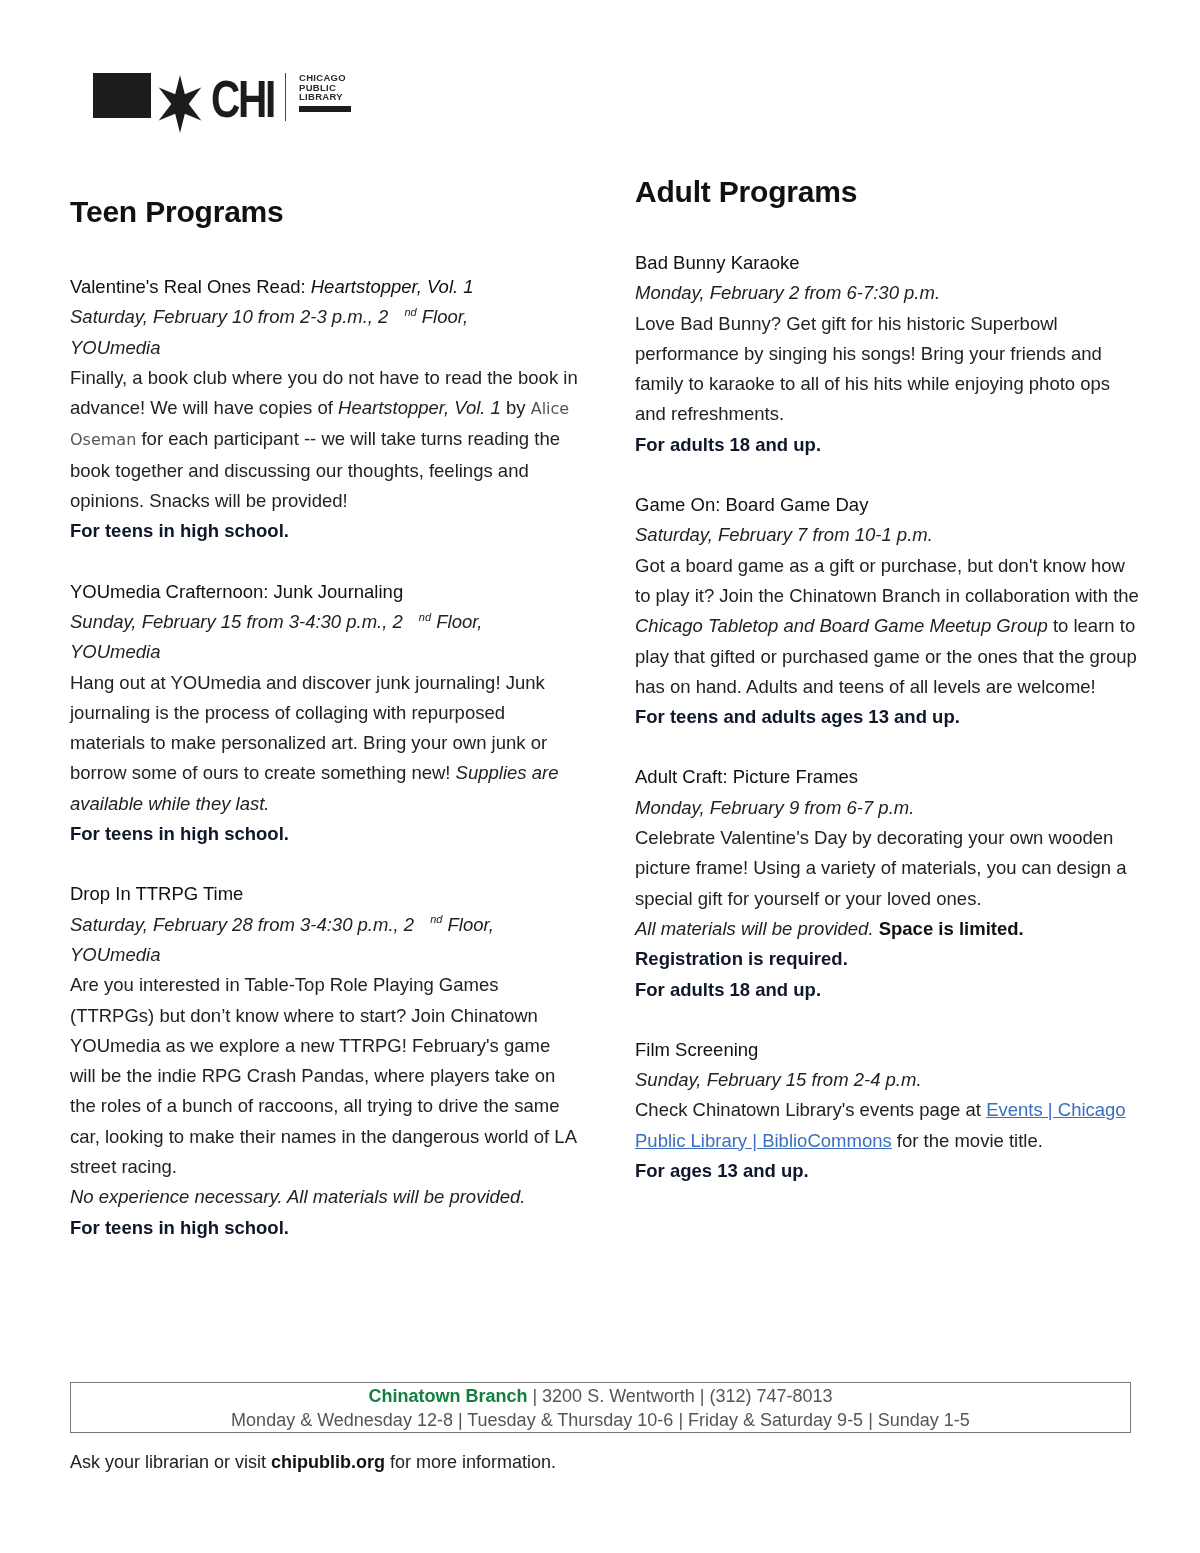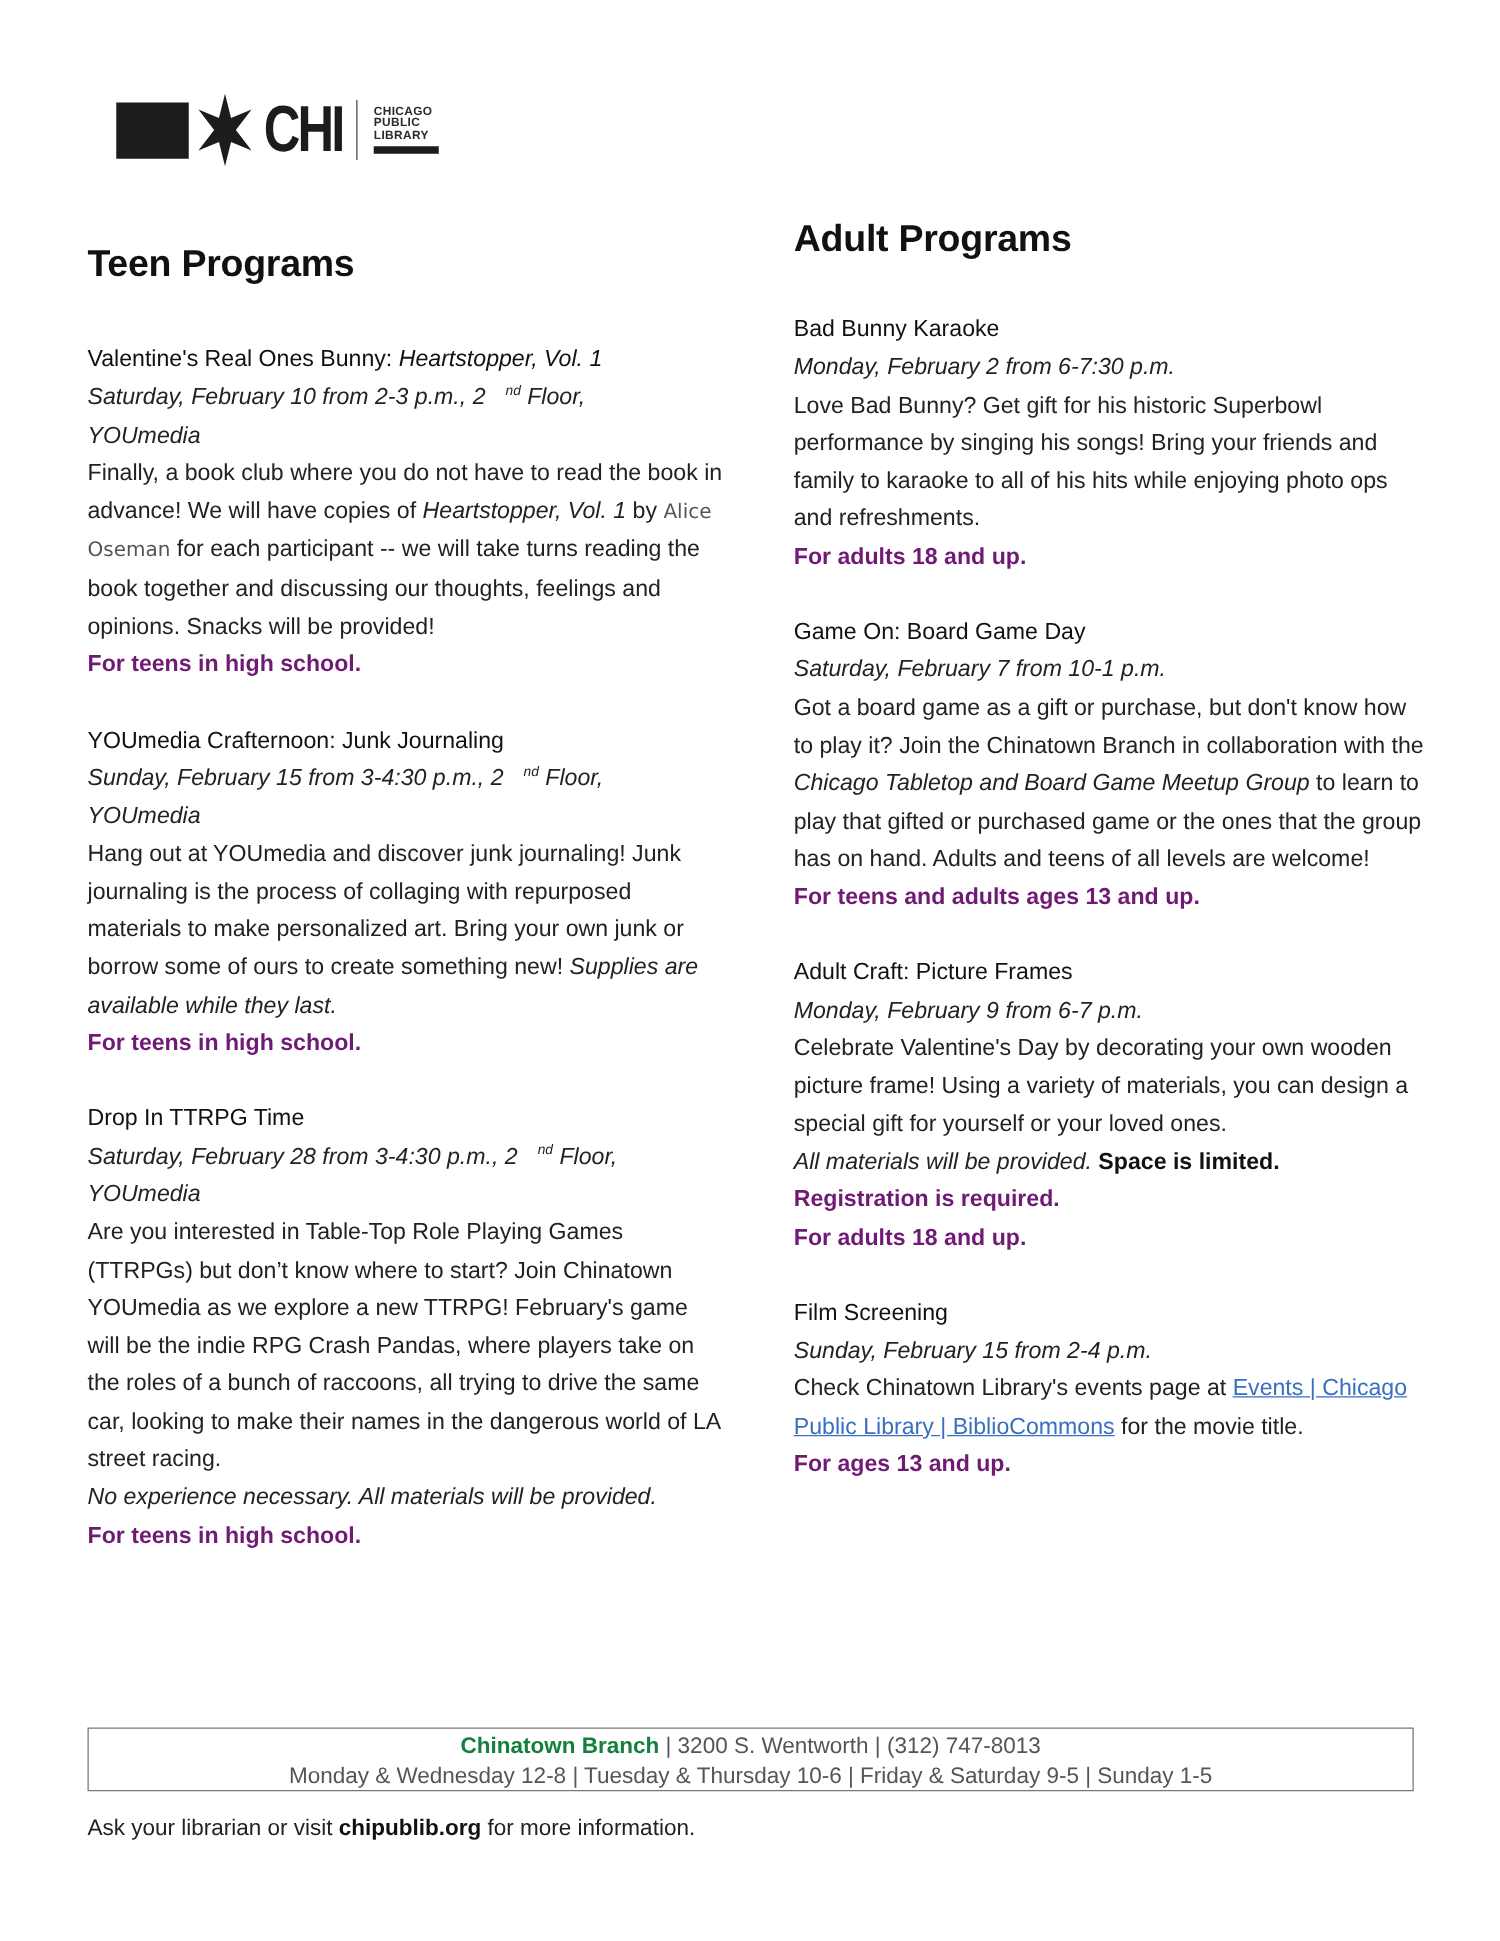--- a/index.html
+++ b/index.html
@@ -2,38 +2,38 @@
 <html><head>
 <meta charset="utf-8">
 <style>
   * { box-sizing: border-box; margin: 0; padding: 0; }
   html, body { background: #ffffff; }
   body {
     width: 1200px; height: 1553px; position: relative; overflow: hidden;
     font-family: "Liberation Sans", "DejaVu Sans", sans-serif;
     color: #1a1a1a;
   }
-  .logo { position: absolute; left: 93px; top: 73px; height: 62px; display: flex; align-items: center; }
+  .logo { position: absolute; left: 93px; top: 73px; height: 62px; display: flex; align-items: flex-start; }
   .logo-square { width: 58px; height: 45px; background: #1c1c1c; }
   .logo-star { width: 58px; height: 62px; margin-left: 0px; }
   .logo-chi { font-family: "Liberation Sans", sans-serif; font-weight: bold; font-size: 52px; letter-spacing: -3px; color: #1c1c1c; transform: scaleX(0.78); transform-origin: left center; margin-left: 2px; width: 60px; line-height: 1; }
   .logo-divider { width: 1px; height: 48px; background: #444; margin-left: 14px; }
   .logo-text { margin-left: 13px; font-size: 9.5px; font-weight: bold; line-height: 9.5px; color: #2a2a2a; letter-spacing: 0.3px; }
   .logo-text .bar { width: 52px; height: 6px; background: #1c1c1c; margin-top: 4px; }
 
   .col { position: absolute; width: 510px; }
   .col-left { left: 70px; top: 190px; }
   .col-right { left: 635px; top: 170px; }
   .section-title { font-size: 30px; font-weight: bold; line-height: 44px; color: #111; letter-spacing: -0.2px; }
   .col-left .section-title { margin-bottom: 38px; }
   .col-right .section-title { margin-bottom: 34px; }
   .program { font-size: 18.5px; line-height: 30.3px; color: #222; margin-bottom: 30px; }
   .program .p-title { font-weight: normal; color: #111; }
   .program .p-date { font-style: italic; }
-  .program .p-aud { font-weight: bold; color: #701a75; }
+  .program .p-aud { font-weight: bold; color: #0f172a; }
   .program .it { font-style: italic; }
   .program .b { font-weight: bold; color: #111; }
   .program .author { font-family: "DejaVu Sans", sans-serif; font-size: 16px; color: #555; }
   .program sup { font-size: 11px; vertical-align: super; line-height: 0; padding-left: 16px; }
   .program a { color: #3a6fbf; text-decoration: underline; }
 
   .footer-box {
     position: absolute; left: 70px; top: 1382px; width: 1061px; height: 51px;
     border: 1.5px solid #777; text-align: center;
     font-size: 18px; line-height: 24px; color: #555; padding-top: 1px;
@@ -57,21 +57,21 @@
     <div>PUBLIC</div>
     <div>LIBRARY</div>
     <div class="bar"></div>
   </div>
 </div>
 
 <div class="col col-left">
   <div class="section-title">Teen Programs</div>
 
   <div class="program">
-    <div class="p-title"><span>Valentine's Real Ones Bunny: </span><span class="it">Heartstopper, Vol. 1</span></div>
+    <div class="p-title"><span>Valentine's Real Ones Read: </span><span class="it">Heartstopper, Vol. 1</span></div>
     <div class="p-date"><span>Saturday, February 10 from 2-3 p.m., 2</span><sup>nd</sup><span> Floor,</span></div>
     <div class="p-date">YOUmedia</div>
     <div><span>Finally, a book club where you do not have to read the book in advance! We will have copies of </span><span class="it">Heartstopper, Vol. 1</span><span> by </span><span class="author">Alice Oseman</span><span> for each participant -- we will take turns reading the book together and discussing our thoughts, feelings and opinions. Snacks will be provided!</span></div>
     <div class="p-aud">For teens in high school.</div>
   </div>
 
   <div class="program">
     <div class="p-title">YOUmedia Crafternoon: Junk Journaling</div>
     <div class="p-date"><span>Sunday, February 15 from 3-4:30 p.m., 2</span><sup>nd</sup><span> Floor,</span></div>
     <div class="p-date">YOUmedia</div>

